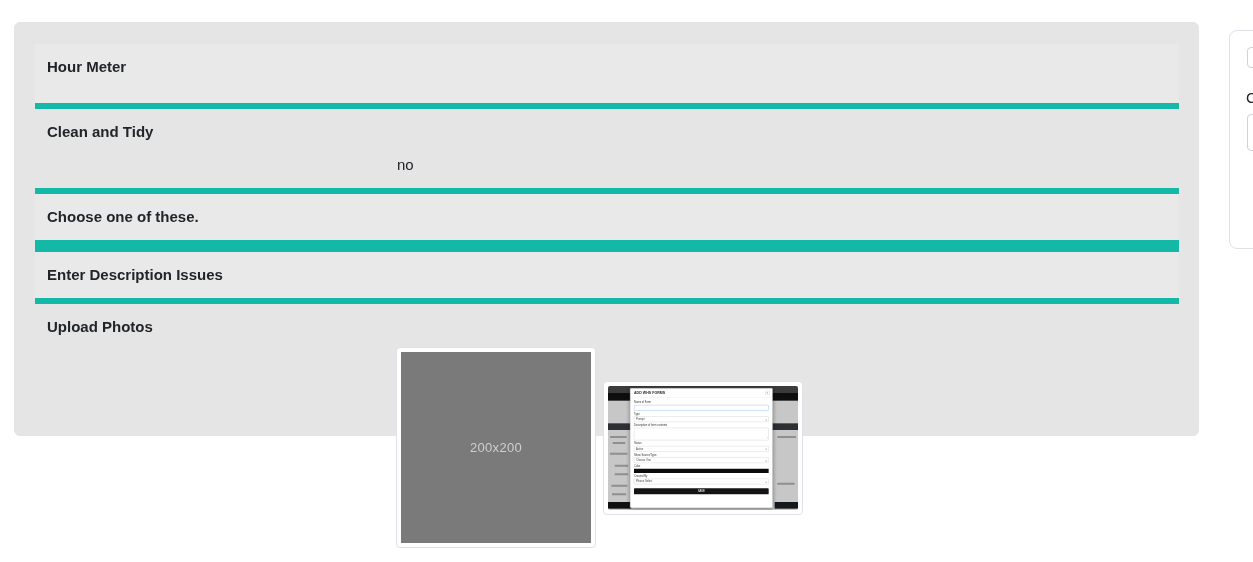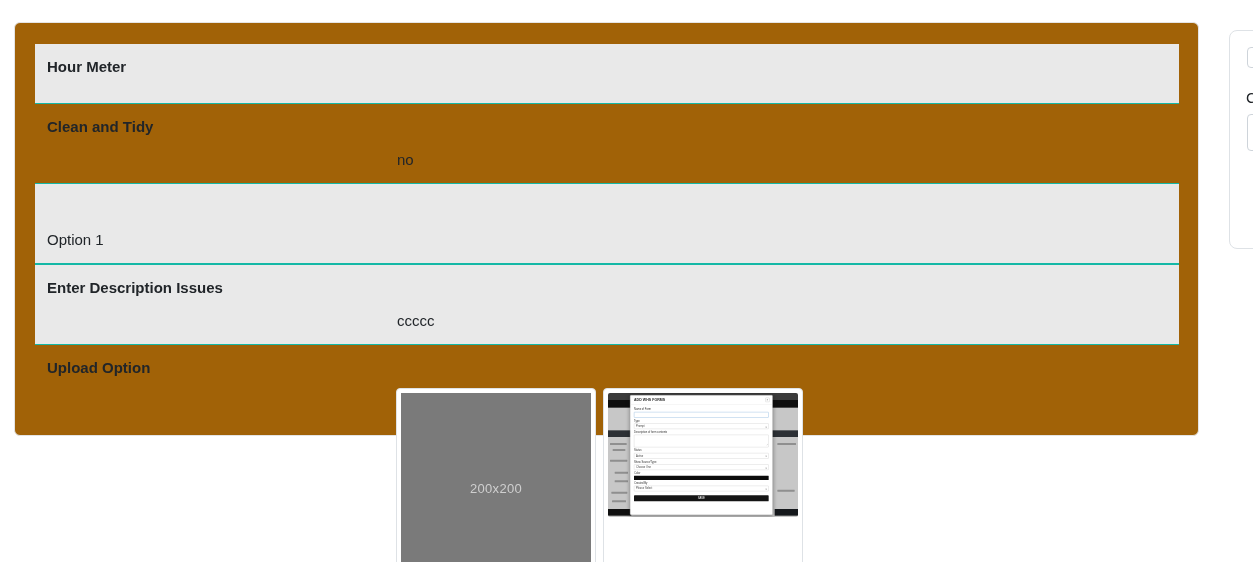--- a/index.html
+++ b/index.html
@@ -2,32 +2,32 @@
 <html><head>
 <meta charset="utf-8">
 <style>
   * { margin:0; padding:0; box-sizing:border-box; }
   html,body { width:1253px; height:562px; background:#ffffff; overflow:hidden;
               font-family:"Liberation Sans", sans-serif; color:#212529; }
   .viewport { position:relative; width:1253px; height:562px; overflow:hidden; }
 
   
   .main-card { position:absolute; left:14px; top:22px; width:1185px; height:414px;
-               background:#a16207; border:1px solid #e4e4e4; border-radius:6px; padding:21px 20px; }
+               background:#e5e5e5; border:1px solid #e4e4e4; border-radius:6px; padding:21px 20px; }
   .detail-table { width:1144px; }
   .detail-row { display:flex; align-items:stretch; }
-  .detail-row + .detail-row { border-top:1px solid #14b8a6; }
+  .detail-row + .detail-row { border-top:6px solid #14b8a6; }
   .detail-row.shaded { background:#e9e9e9; }
   .detail-table { border-bottom:1px solid #dee2e6; }
   .cell-label { flex:0 0 350px; padding:13px 12px; font-size:15px; font-weight:700; line-height:20px; }
   .cell-value { flex:1 1 auto; padding:13px 12px; font-size:15px; line-height:20px;margin-top:33px; }
   .photos-row .cell-value { padding:10px 12px 14px 11px; }
 
   
-  .photo-strip { display:flex; gap:7px; }
+  .photo-strip { display:flex; align-items:center; gap:7px; }
   .thumb { background:#fff; border:1px solid #dee2e6; border-radius:4px; padding:4px; cursor:pointer; }
   .thumb-inner-1 { width:190px; height:191px; background:#7a7a7a; display:flex;
                    align-items:center; justify-content:center; }
   .ph-text { color:#cfcfcf; font-size:13px; letter-spacing:.3px; }
   .thumb-inner-2 { width:190px; height:124px; overflow:hidden; border-radius:2px; position:relative; }
 
   
   .mini { width:570px; height:372px; transform:scale(.33334); transform-origin:0 0;
           background:#c7c7c7; position:relative; overflow:hidden; }
   .ms-bar { position:absolute; left:0; width:100%; }
@@ -78,33 +78,32 @@
         <div class="cell-label">Hour Meter</div>
         <div class="cell-value"></div>
       </div>
 
       <div class="detail-row">
         <div class="cell-label">Clean and Tidy</div>
         <div class="cell-value">no</div>
       </div>
 
       <div class="detail-row shaded">
-        <div class="cell-value">Option 1</div>
+        <div class="cell-label">Choose one of these.</div>
       </div>
 
       <div class="detail-row">
       </div>
 
       <div class="detail-row shaded">
         <div class="cell-label">Enter Description Issues</div>
-        <div class="cell-value">ccccc</div>
       </div>
 
       <div class="detail-row photos-row">
-        <div class="cell-label">Upload Option</div>
+        <div class="cell-label">Upload Photos</div>
         <div class="cell-value">
           <div class="photo-strip">
 
             <div class="thumb">
               <div class="thumb-inner-1">
                 <span class="ph-text">200x200</span>
               </div>
             </div>
 
             <div class="thumb">

